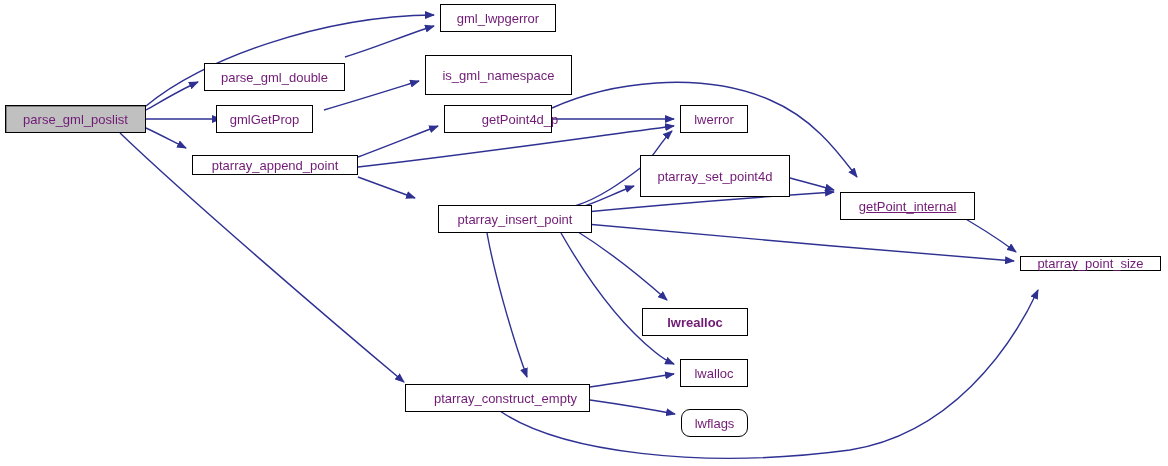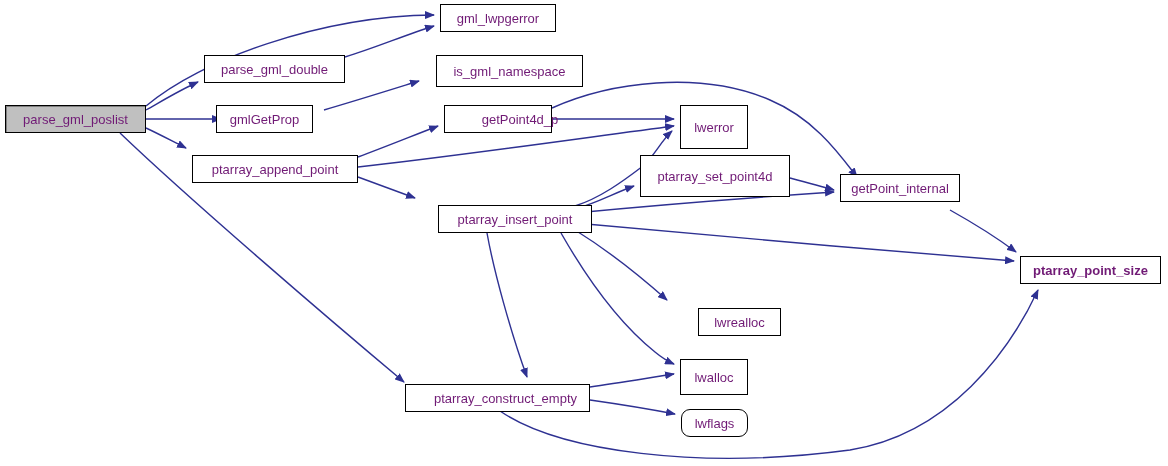--- a/index.html
+++ b/index.html
@@ -66,54 +66,54 @@
         <path d="M500,411 C560,452 700,470 850,450 C950,434 1010,350 1038,290" marker-end="url(#arrow)"></path>
       </g>
   </svg>
   <div id="node-layer">
       <div class="node root" style="left: 5px; top: 105px; width: 141px; height: 28px;">
         <span class="lbl">parse_gml_poslist</span>
       </div>
       <div class="node" style="left: 440px; top: 4px; width: 116px; height: 28px;">
         <span class="lbl">gml_lwpgerror</span>
       </div>
-      <div class="node" style="left: 204px; top: 55px; width: 141px; height: 28px;">
+      <div class="node" style="left: 204px; top: 63px; width: 141px; height: 28px;">
         <span class="lbl">parse_gml_double</span>
       </div>
-      <div class="node" style="left: 436px; top: 55px; width: 147px; height: 32px;">
+      <div class="node" style="left: 425px; top: 55px; width: 147px; height: 40px;">
         <span class="lbl">is_gml_namespace</span>
       </div>
       <div class="node" style="left: 216px; top: 105px; width: 97px; height: 28px;">
         <span class="lbl">gmlGetProp</span>
       </div>
       <div class="node" style="left: 444px; top: 105px; width: 108px; height: 28px; padding-left: 44px;">
         <span class="lbl">getPoint4d_p</span>
       </div>
-      <div class="node" style="left: 680px; top: 105px; width: 68px; height: 44px; text-align: right;">
+      <div class="node" style="left: 680px; top: 105px; width: 68px; height: 28px; text-align: right;">
         <span class="lbl">lwerror</span>
       </div>
-      <div class="node" style="left: 192px; top: 155px; width: 166px; height: 28px;">
+      <div class="node" style="left: 192px; top: 155px; width: 166px; height: 20px;">
         <span class="lbl">ptarray_append_point</span>
       </div>
       <div class="node" style="left: 640px; top: 155px; width: 150px; height: 42px;">
         <span class="lbl">ptarray_set_point4d</span>
       </div>
-      <div class="node" style="left: 840px; top: 174px; width: 120px; height: 28px;">
+      <div class="node" style="left: 840px; top: 192px; width: 135px; height: 28px; text-decoration: underline;">
         <span class="lbl">getPoint_internal</span>
       </div>
       <div class="node" style="left: 421px; top: 205px; width: 154px; height: 28px; margin-left: 17px;">
         <span class="lbl">ptarray_insert_point</span>
       </div>
-      <div class="node" style="left: 1020px; top: 256px; width: 141px; height: 28px; font-weight: bold;">
+      <div class="node" style="left: 1020px; top: 256px; width: 141px; height: 15px;">
         <span class="lbl">ptarray_point_size</span>
       </div>
-      <div class="node" style="left: 698px; top: 308px; width: 83px; height: 28px;">
+      <div class="node" style="left: 642px; top: 308px; width: 106px; height: 28px; font-weight: bold;">
         <span class="lbl">lwrealloc</span>
       </div>
-      <div class="node" style="left: 680px; top: 359px; width: 68px; height: 36px;">
+      <div class="node" style="left: 680px; top: 359px; width: 68px; height: 28px;">
         <span class="lbl">lwalloc</span>
       </div>
       <div class="node" style="left: 405px; top: 384px; width: 185px; height: 28px; padding-left: 16px;">
         <span class="lbl">ptarray_construct_empty</span>
       </div>
       <div class="node" style="left: 681px; top: 409px; width: 67px; height: 28px; border-radius: 9px;">
         <span class="lbl">lwflags</span>
       </div>
     </div>
 </div>

